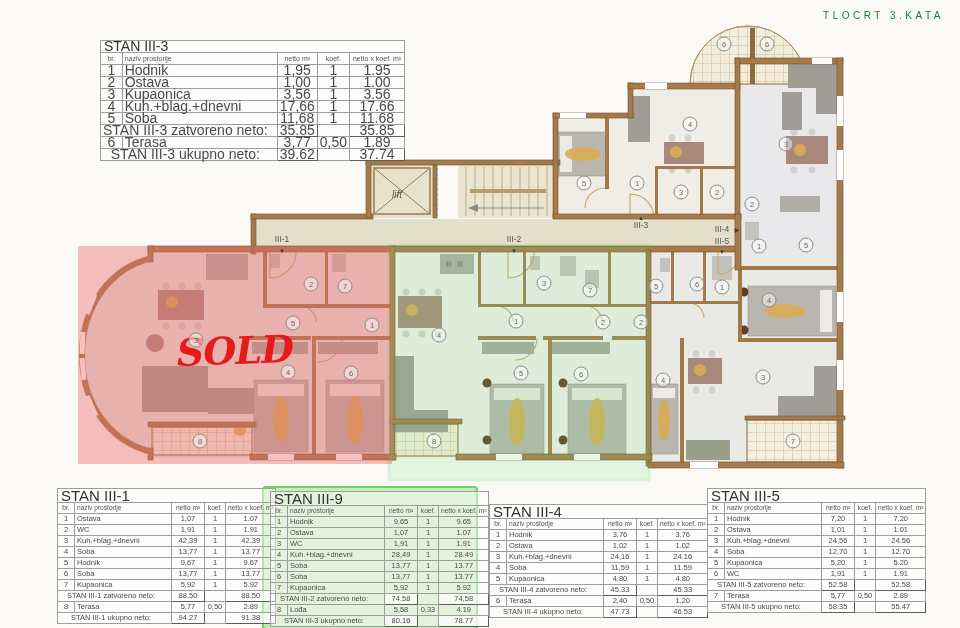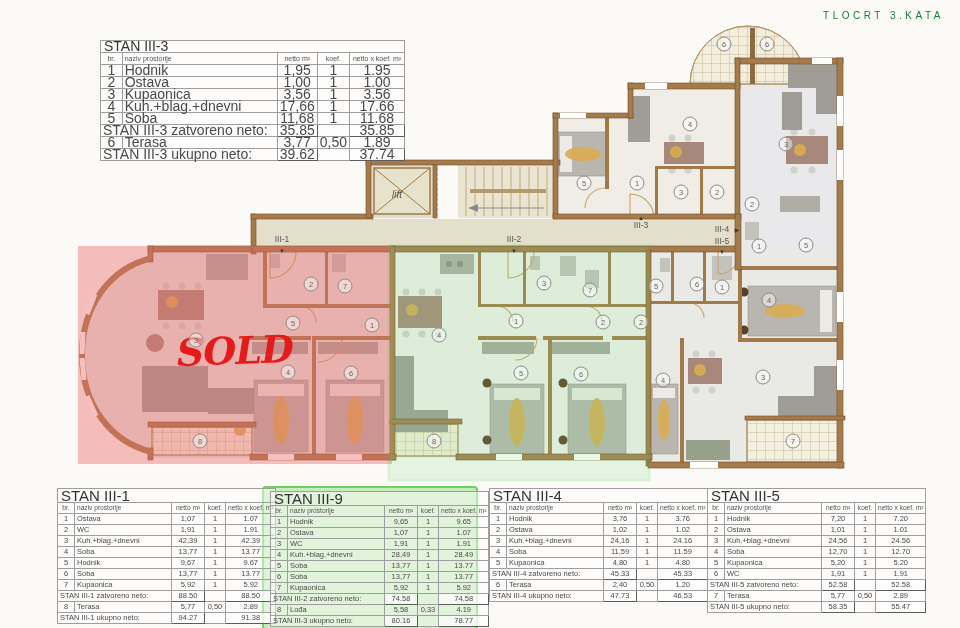--- a/index.html
+++ b/index.html
@@ -10,21 +10,21 @@
   #plan{position:absolute;left:0;top:0;width:960px;height:628px}
 
   
   .tbl{position:absolute;color:#4a4a4a}
   table.pt{border-collapse:collapse;background:rgba(255,255,255,.45)}
   .pt td{border:1px solid #9e9e9e;padding:0 2px;height:10px;line-height:10px;
          font-size:7.5px;text-align:center;white-space:nowrap}
   .pt .t-title td{text-align:left;font-size:15px;height:13px;line-height:13px;color:#333;padding-left:3px}
   .pt .t-head td{font-size:6.6px;color:#555}
   .pt td.c1{text-align:left}
-  .pt .t-sum td.sl{text-align:left;padding-right:9px}
+  .pt .t-sum td.sl{text-align:center;padding-right:9px}
   .pt td.box{border:1.5px solid #5c5c5c;background:rgba(255,255,255,.65)}
   .pt col.c0{width:17px}.pt col.c1{width:97px}.pt col.c2{width:33px}
   .pt col.c3{width:21px}.pt col.c4{width:49px}
   .big .pt td{height:11px;line-height:11px;font-size:14px}
   .big .pt .t-head td{font-size:7px}
   .big .pt col.c1{width:106px}.big .pt col.c2{width:36px}
   .big .pt col.c3{width:23px}.big .pt col.c4{width:55px}
   #green-panel{position:absolute;left:262px;top:486px;width:212px;height:140px;
        background:#c9ecbe;border:2px solid #6fd15f;border-radius:4px}
 
@@ -658,21 +658,21 @@
         </tr>
         <tr class="t-sum">
           <td colspan="2" class="sl">STAN III-3 ukupno neto:</td>
           <td class="box">80.16</td>
           <td></td>
           <td class="box">78.77</td>
         </tr>
       </tbody>
     </table>
   </div>
-<div class="tbl" style="left:489px;top:488px">
+<div class="tbl" style="left:489px;top:504px">
     <table class="pt">
       <colgroup>
         <col class="c0">
         <col class="c1">
         <col class="c2">
         <col class="c3">
         <col class="c4">
       </colgroup>
       <tbody>
         <tr class="t-title">

